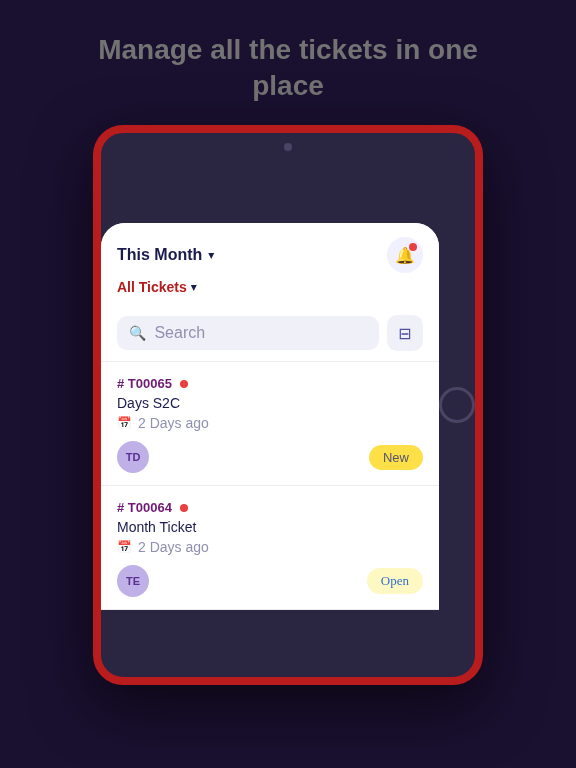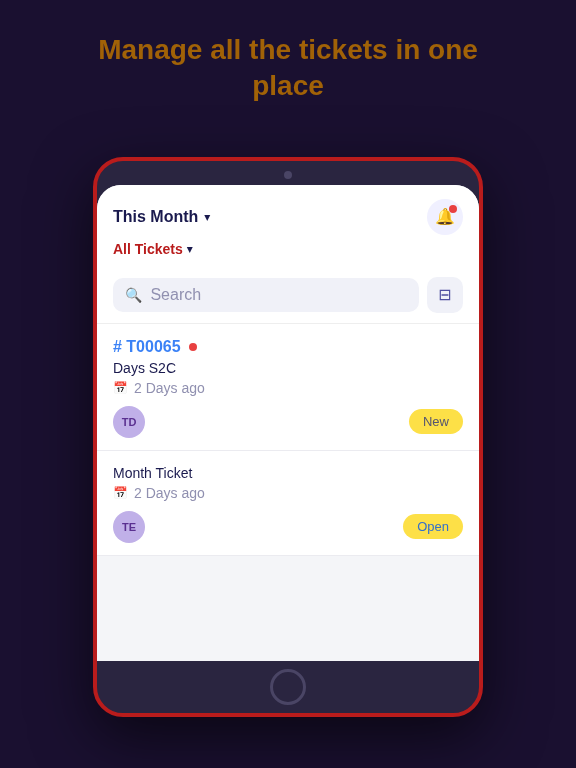--- a/index.html
+++ b/index.html
@@ -7,40 +7,39 @@
       width: 576px;
       height: 768px;
       background: #1a1030;
       display: flex;
       flex-direction: column;
       align-items: center;
       font-family: -apple-system, BlinkMacSystemFont, 'Segoe UI', sans-serif;
       overflow: hidden;
     }
     .headline {
-      color: #a16207;
+      color: #737373;
       font-size: 28px;
       font-weight: 600;
       text-align: center;
       padding: 32px 60px 20px;
       line-height: 1.3;
     }
     
     .tablet-frame {
       width: 390px;
       height: 560px;
       background: #2a2540;
       border-radius: 30px;
-      border: 4px solid #b91c1c;
+      border: 8px solid #b91c1c;
       position: relative;
       display: flex;
-      flex-direction: column;
+      flex-direction: row;
       align-items: center;
       box-shadow: 0 20px 60px rgba(0,0,0,0.6);
-      margin-top: 32px;
     }
     .tablet-camera {
       width: 8px;
       height: 8px;
       background: #4a4565;
       border-radius: 50%;
       position: absolute;
       top: 10px;
       left: 50%;
       transform: translateX(-50%);
@@ -175,23 +174,23 @@
       padding: 14px 16px 12px;
       border-bottom: 1px solid #ebebf0;
     }
     .ticket-id-row {
       display: flex;
       align-items: center;
       gap: 8px;
       margin-bottom: 4px;
     }
     .ticket-id {
-      font-size: 16px;
+      font-size: 13px;
       font-weight: 700;
-      color: #3b82f6;
+      color: #701a75;
     }
     .ticket-dot {
       width: 8px;
       height: 8px;
       background: #e84040;
       border-radius: 50%;
     }
     .ticket-name {
       font-size: 14px;
       font-weight: 500;
@@ -234,22 +233,23 @@
       padding: 5px 14px;
       border-radius: 16px;
       font-size: 13px;
       font-weight: 500;
     }
     .status-new {
       background: #fde047;
       color: #555570;
     }
     .status-open {
-      background: #fde047;
+      background: #fef9c3;
       color: #3370cc;
+      font-family: Liberation Serif, serif;
     }
   </style>
 </head>
 <body>
 
 <h1 class="headline">Manage all the tickets in one place</h1>
 
 <div class="tablet-frame">
   <div class="tablet-camera"></div>
 
@@ -294,20 +294,24 @@
           <span class="calendar-icon">📅</span>
           <span class="ticket-date">2 Days ago</span>
         </div>
         <div class="ticket-footer">
           <div class="avatar">TD</div>
           <span class="status-badge status-new">New</span>
         </div>
       </div>
 
       <div class="ticket-card">
+        <div class="ticket-id-row">
+          <span class="ticket-id"># T00064</span>
+          <div class="ticket-dot"></div>
+        </div>
         <div class="ticket-name">Month Ticket</div>
         <div class="ticket-date-row">
           <span class="calendar-icon">📅</span>
           <span class="ticket-date">2 Days ago</span>
         </div>
         <div class="ticket-footer">
           <div class="avatar">TE</div>
           <span class="status-badge status-open">Open</span>
         </div>
       </div>

